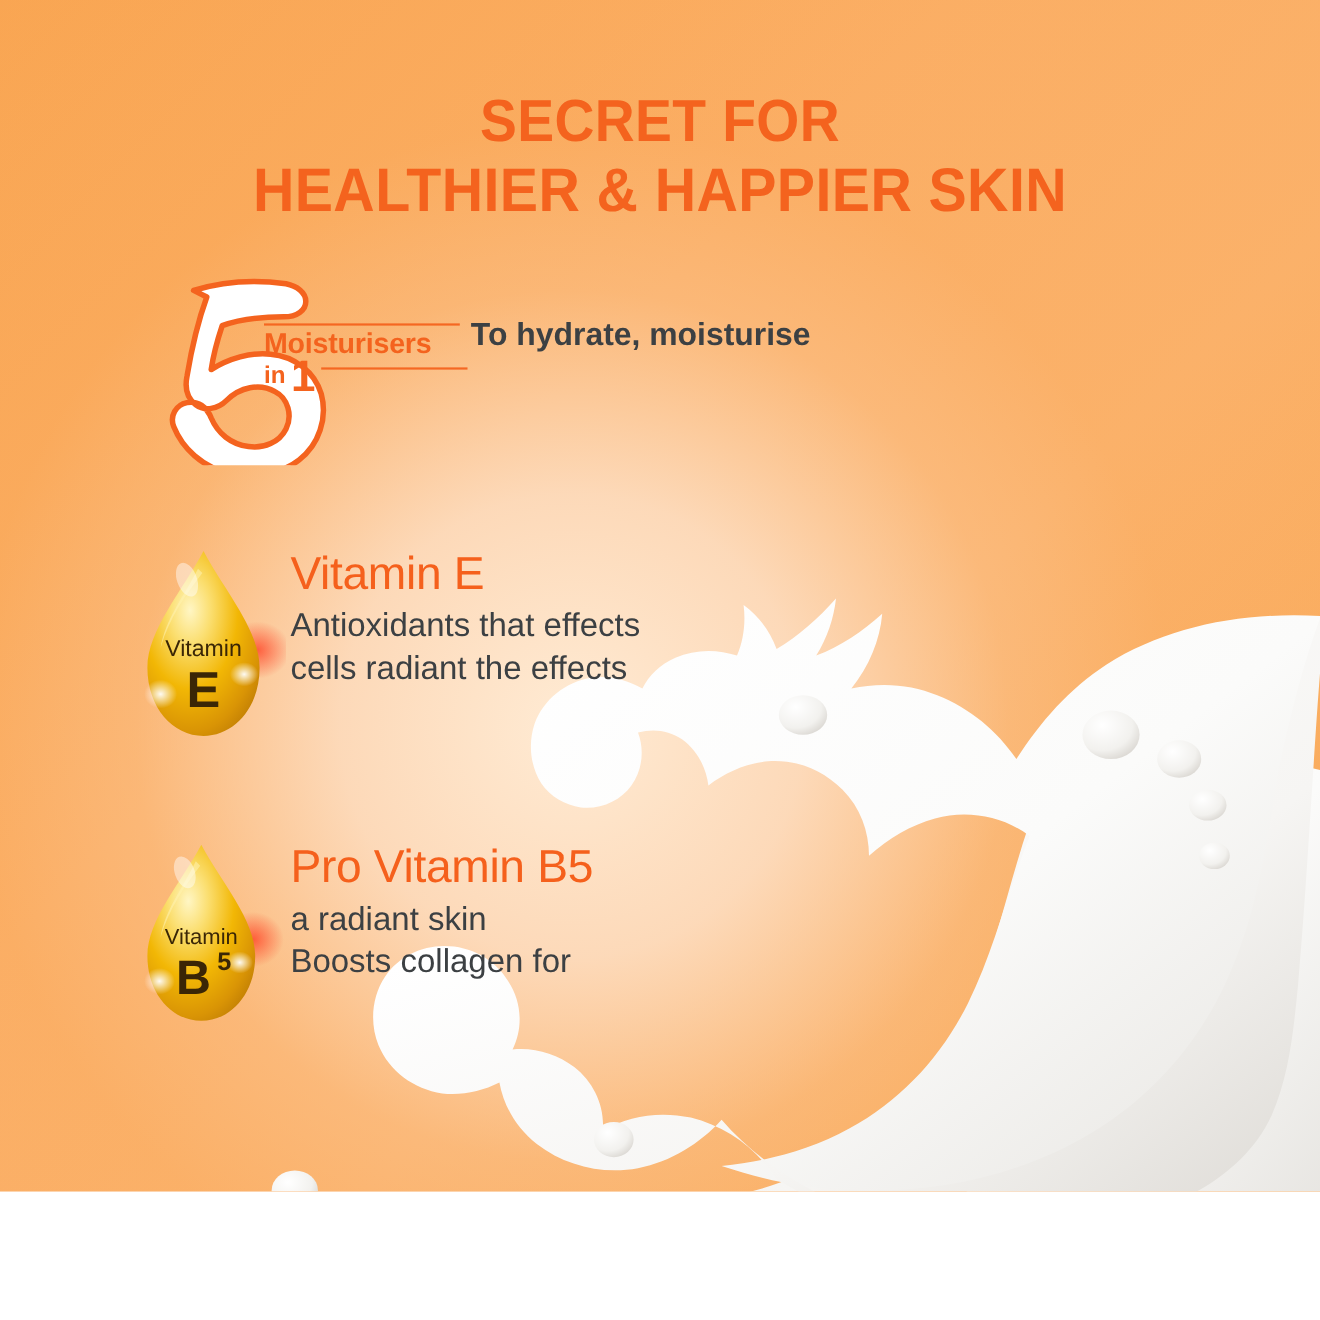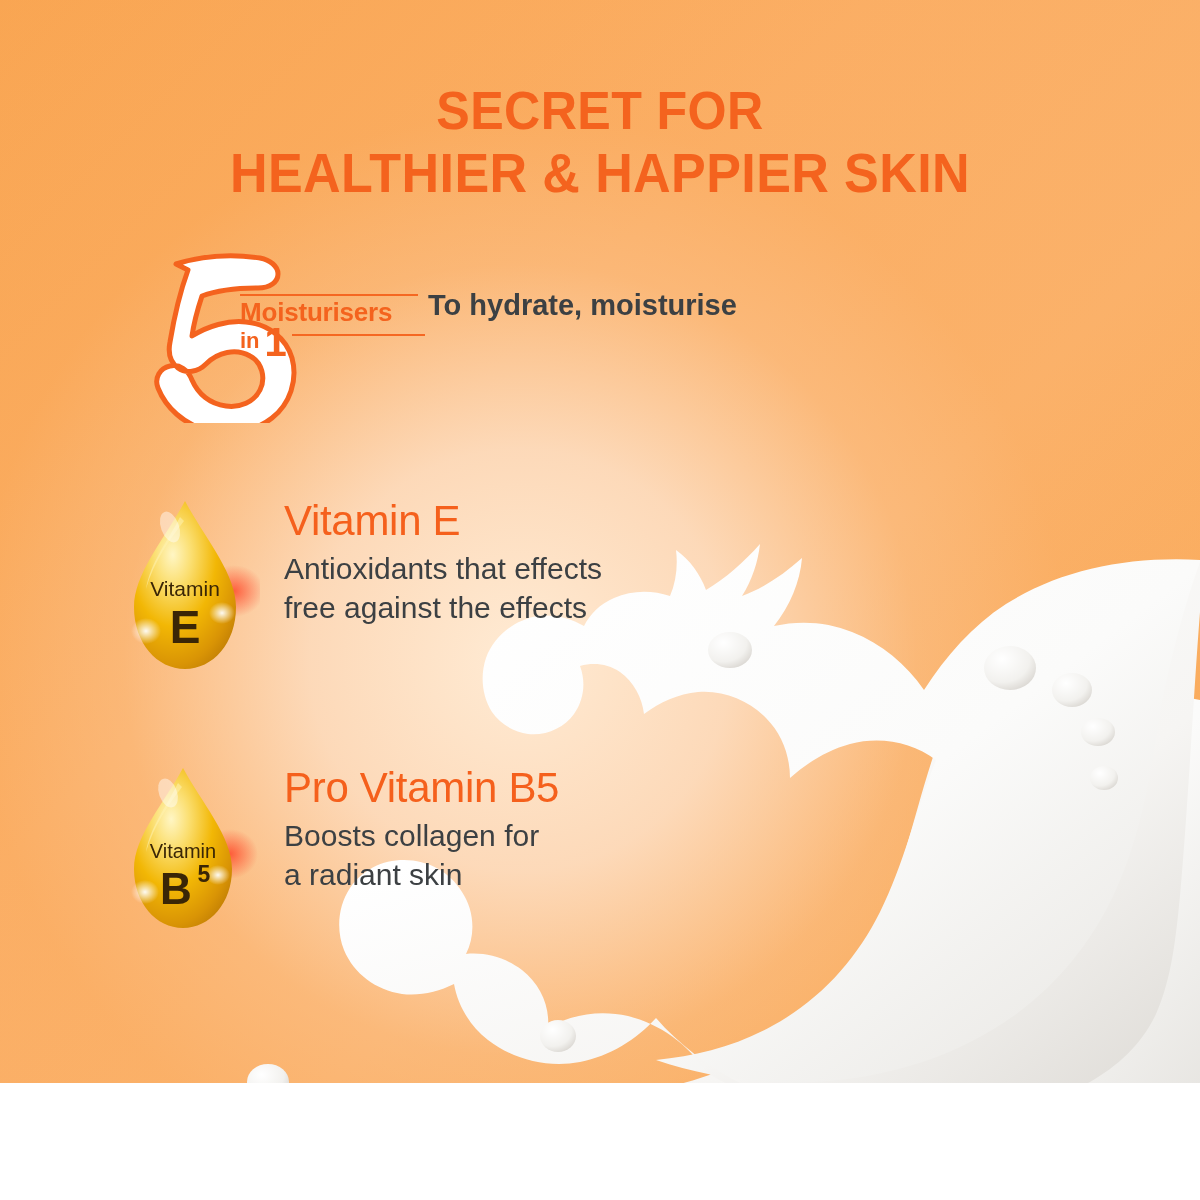--- a/index.html
+++ b/index.html
@@ -135,21 +135,21 @@
   #row-vitb5 { top: 762px; left: 110px; width: 1000px; }
 
   .drop-icon {
     flex: 0 0 150px;
     width: 150px;
     height: 190px;
     margin-right: 4px;
   }
   #row-vitb5 .drop-icon { height: 175px; }
 
-  .feature-body { padding-top: 4px; margin-left: 20px; }
+  .feature-body { padding-top: 4px; }
   .feature-title {
     color: #f5601c;
     font-size: 42px;
     font-weight: 400;
     line-height: 1.04;
     letter-spacing: -0.3px;
     margin: 0 0 6px 0;
     white-space: nowrap;
   }
   .feature-desc {
@@ -367,21 +367,21 @@
       <ellipse cx="112" cy="118" rx="13" ry="11" fill="url(#sparkE)"></ellipse>
 
       <text x="75" y="101" text-anchor="middle" font-family="Liberation Sans, sans-serif" font-size="21" fill="#3a2606">Vitamin</text>
       <text x="75" y="148" text-anchor="middle" font-family="Liberation Sans, sans-serif" font-size="46" font-weight="bold" fill="#3a2606">E</text>
     </svg>
 
     <div class="feature-body">
       <h2 class="feature-title">Vitamin E</h2>
       <div class="feature-desc">
         <span>Antioxidants that effects</span>
-        <span>free against the effects</span>
+        <span>cells radiant the effects</span>
       </div>
     </div>
   </div>
 
   <div class="feature" id="row-vitb5">
 
     <svg class="drop-icon" viewBox="0 0 150 175" xmlns="http://www.w3.org/2000/svg">
       <defs>
         <radialGradient id="goldB" cx="0.38" cy="0.32" r="0.82">
           <stop offset="0%" stop-color="#fff6c4"></stop>
@@ -416,19 +416,19 @@
       <ellipse cx="108" cy="113" rx="12" ry="10" fill="url(#sparkB)"></ellipse>
 
       <text x="73" y="96" text-anchor="middle" font-family="Liberation Sans, sans-serif" font-size="20" fill="#3a2606">Vitamin</text>
       <text x="66" y="142" text-anchor="middle" font-family="Liberation Sans, sans-serif" font-size="44" font-weight="bold" fill="#3a2606">B</text>
       <text x="94" y="120" text-anchor="middle" font-family="Liberation Sans, sans-serif" font-size="23" font-weight="bold" fill="#3a2606">5</text>
     </svg>
 
     <div class="feature-body">
       <h2 class="feature-title">Pro Vitamin B5</h2>
       <div class="feature-desc">
+        <span>a radiant skin</span>
         <span>Boosts collagen for</span>
-        <span>a radiant skin</span>
       </div>
     </div>
   </div>
 
 </div>
 
 </body></html>

